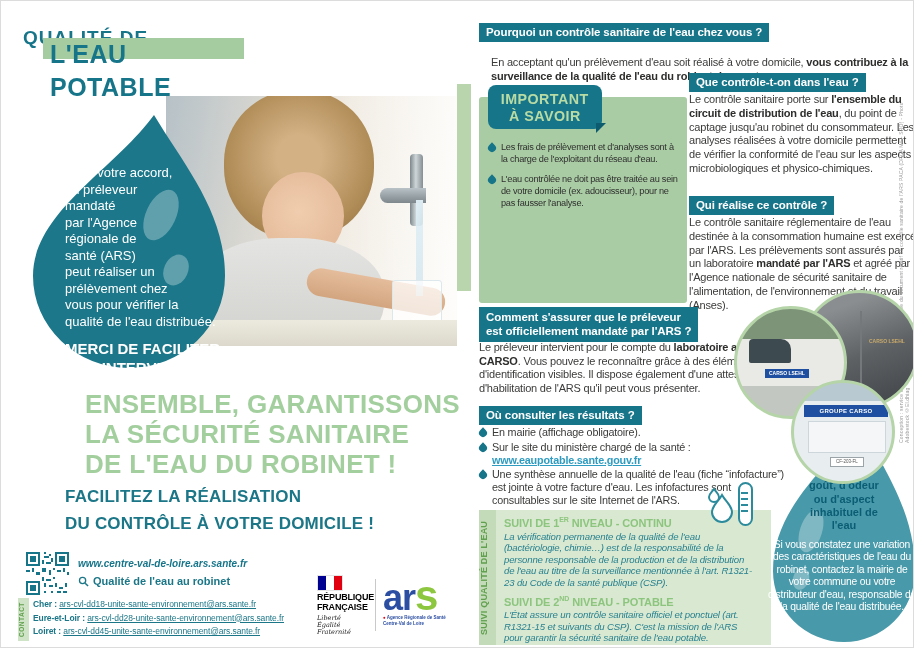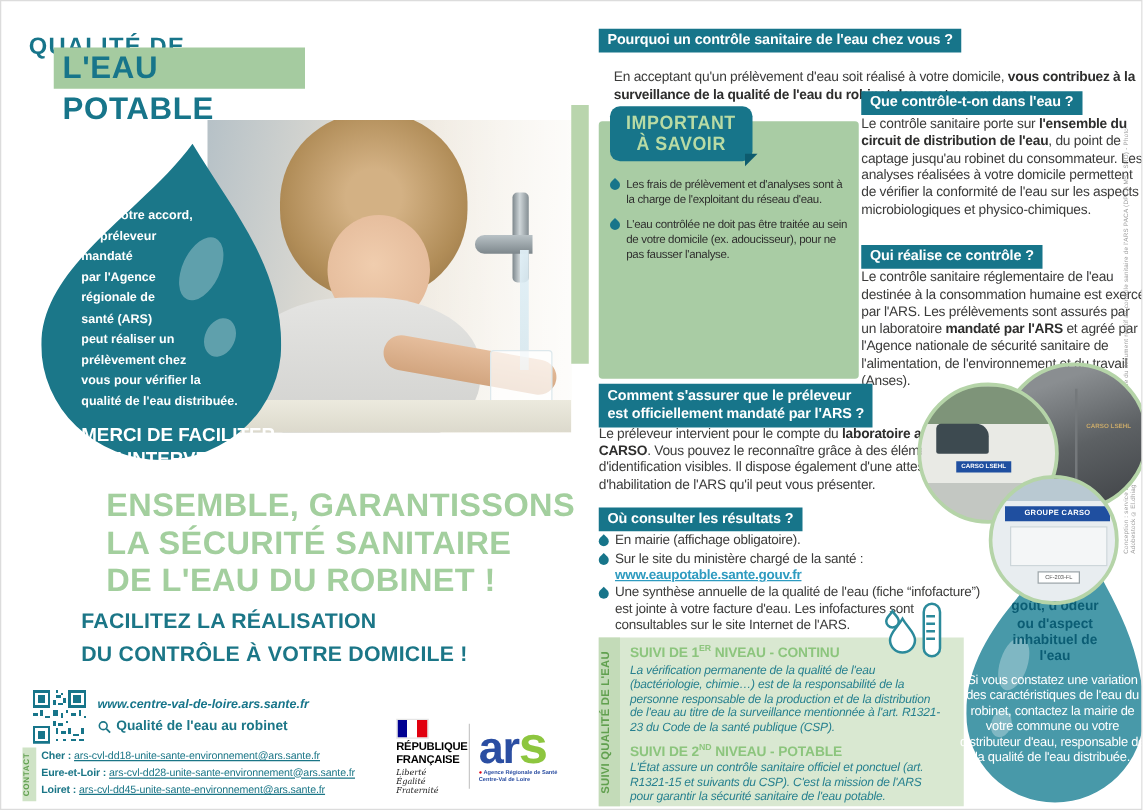--- a/index.html
+++ b/index.html
@@ -2,21 +2,21 @@
 <html><head>
 <meta charset="utf-8">
 <style>
   html,body{margin:0;padding:0;background:#f2f2f2;}
   .page{position:relative;width:914px;height:648px;background:#fff;border:1px solid #dcdcdc;
         box-sizing:border-box;overflow:hidden;font-family:"Liberation Sans",sans-serif;}
   .abs{position:absolute;}
 
   
   .kicker{left:22px;top:16px;font-size:19px;font-weight:bold;color:#17758a;letter-spacing:1px;margin-top:10px;}
-  .title-strip{left:42px;top:37px;width:201px;height:33px;background:#a5cba0;}
+  .title-strip{left:42px;top:37px;width:201px;height:21px;background:#a5cba0;}
   .title-strip span{display:block;font-size:25px;font-weight:bold;color:#17758a;line-height:33px;padding-left:7px;letter-spacing:.5px;}
 
   .photo{left:165px;top:95px;width:291px;height:250px;overflow:hidden;
          background:linear-gradient(100deg,#b6c1c7 0%,#d8d7d1 30%,#eee8de 55%,#f9f6ef 100%);}
   .photo .light{position:absolute;right:0;top:0;width:140px;height:250px;background:linear-gradient(90deg,rgba(255,255,255,0),rgba(255,255,255,.75));}
   .photo .hair{position:absolute;left:58px;top:-6px;width:150px;height:150px;border-radius:48%;
                background:radial-gradient(circle at 50% 45%,#d3b184 20%,#b08c57 65%,#8a6a3e 100%);}
   .photo .face{position:absolute;left:96px;top:76px;width:82px;height:88px;border-radius:50%;
                background:radial-gradient(circle at 45% 45%,#f0cdae,#e0b493);}
   .photo .shirt{position:absolute;left:28px;top:142px;width:190px;height:120px;border-radius:45%;
@@ -29,21 +29,21 @@
               background:linear-gradient(180deg,#b9c2c6,#7d878c);}
   .photo .water{position:absolute;left:250px;top:104px;width:7px;height:96px;
               background:linear-gradient(180deg,rgba(225,240,247,.95),rgba(200,224,235,.65));}
   .photo .glass{position:absolute;left:226px;top:184px;width:48px;height:62px;border-radius:3px 3px 5px 5px;
               background:rgba(255,255,255,.72);border:1px solid #dde8ec;}
   .photo .counter{position:absolute;left:0;top:224px;width:291px;height:26px;background:linear-gradient(180deg,#eceade,#dcd9cc);}
   .green-bar{left:456px;top:83px;width:14px;height:207px;background:#b9d5ad;}
 
   .drop-left-svg{left:32px;top:114px;width:192px;height:254px;}
   .drop-left-text{left:64px;top:164px;width:180px;color:#fff;}
-  .drop-left-text .ln{font-size:10px;font-weight:bold;line-height:16.5px;}
+  .drop-left-text .ln{font-size:13px;font-weight:normal;line-height:16.5px;}
   .drop-left-text .cta{font-size:15px;font-weight:bold;line-height:19px;margin-top:9px;}
 
   .headline{left:64px;top:388px;}
   .headline div{font-size:26px;font-weight:bold;color:#a3cf9e;line-height:30px;letter-spacing:.3px;margin-left:20px;}
   .subheadline{left:64px;top:482px;}
   .subheadline div{font-size:17px;font-weight:bold;color:#1b7687;line-height:27px;letter-spacing:.2px;}
 
   .qr{left:25px;top:551px;width:43px;height:43px;}
   .website{left:77px;top:557px;font-size:10px;font-weight:bold;color:#17758a;text-decoration:none;display:block;font-style:italic;}
   .search-row{left:77px;top:574px;display:flex;align-items:center;gap:4px;font-size:11px;font-weight:bold;color:#1b7687;}

